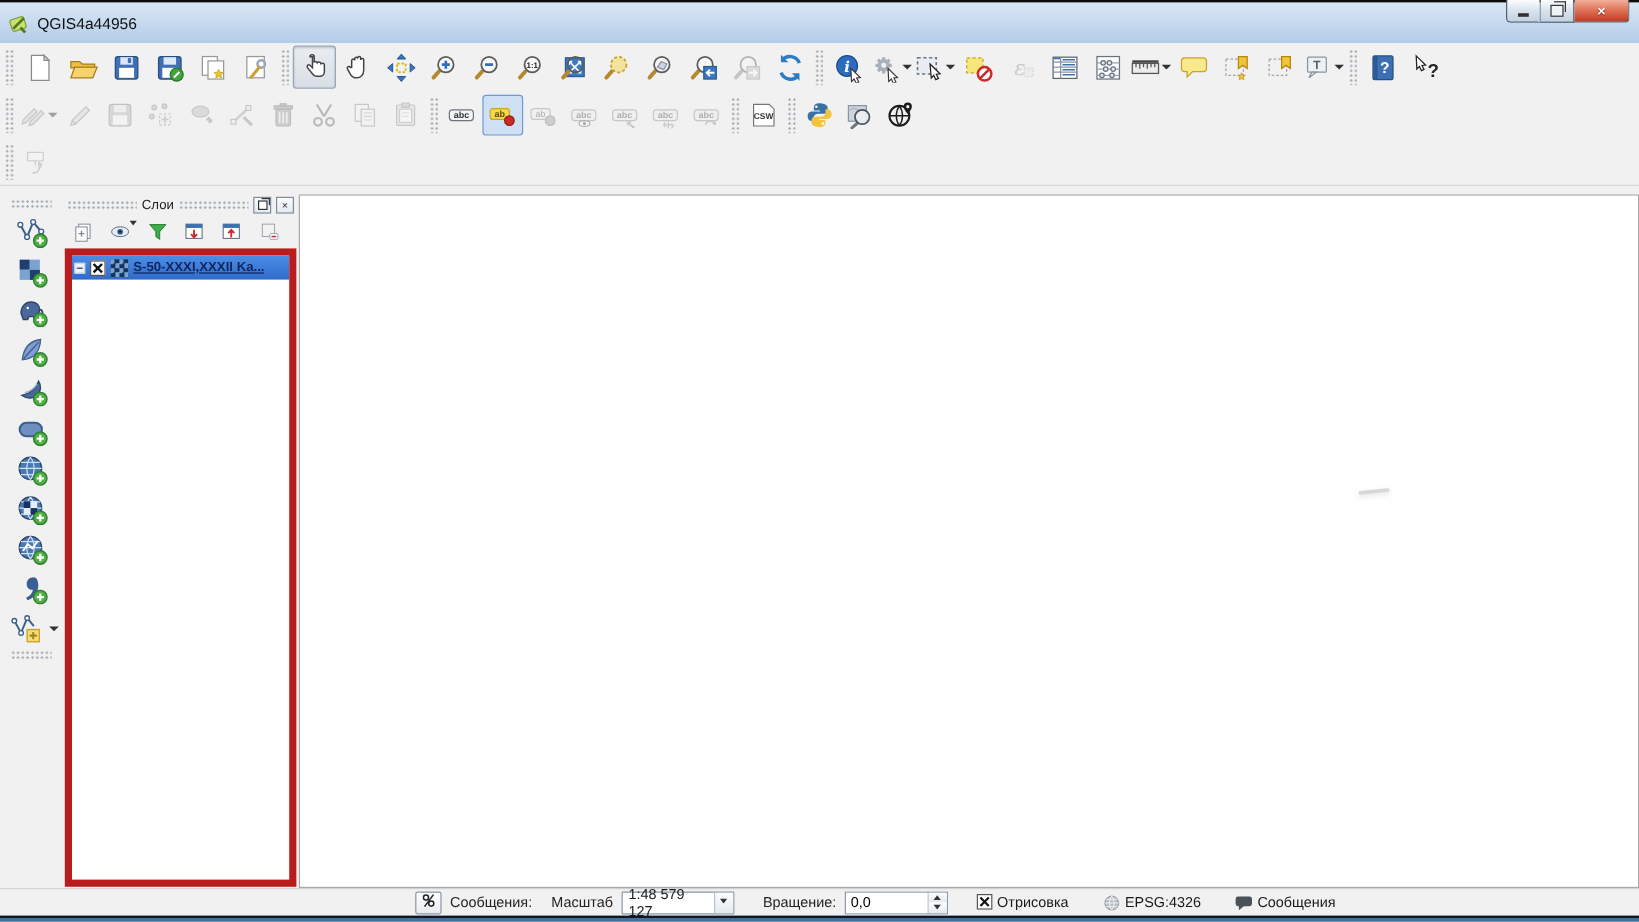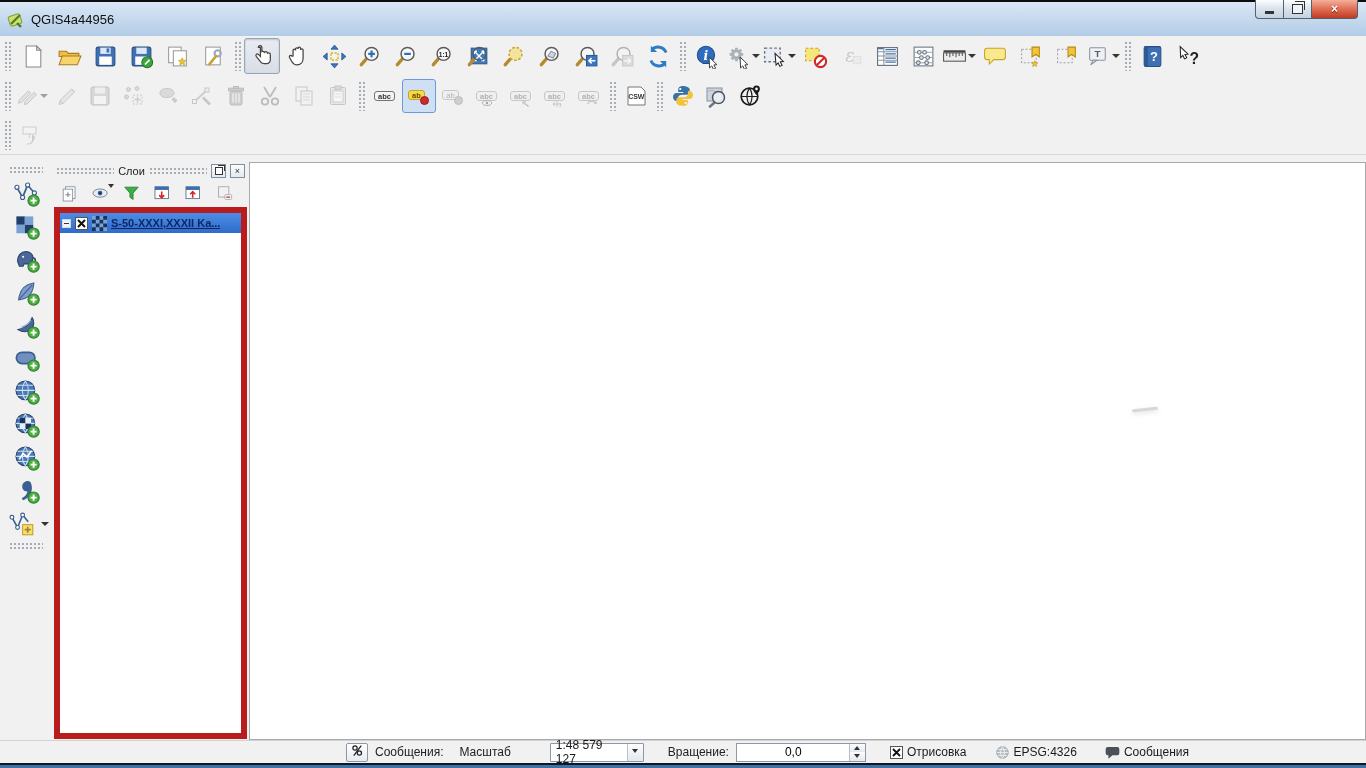--- a/index.html
+++ b/index.html
@@ -82,32 +82,32 @@
   .statusbar{position:absolute;left:0;right:0;bottom:5px;height:23px;background:#f1f1f1;border-top:1px solid #d2d2d2;
              display:flex;align-items:center;font-size:12px;gap:7px;padding:0 8px;box-sizing:border-box;}
   .sbtn{margin-left:338px;width:22px;height:19px;box-sizing:border-box;border:1px solid #8a98a8;border-radius:2px;
         background:linear-gradient(#fff,#e7ebf0);display:flex;align-items:center;justify-content:center;flex:none;}
   .sbtn svg{width:15px;height:15px;}
   .slabel{color:#222;flex:none;}
   .sinput{box-sizing:border-box;height:19px;border:1px solid #8a98a8;border-radius:1px;background:#fff;
           font:12px "Liberation Sans",sans-serif;color:#222;padding:0 4px;}
   .coords{width:298px;text-align:center;flex:none;}
   .combo{height:19px;box-sizing:border-box;border:1px solid #8a98a8;border-radius:1px;background:#fff;
-         display:flex;align-items:center;flex:none;margin-left:32px;}
+         display:flex;align-items:center;flex:none;}
   .combo>span{padding:0 5px;width:66px;}
   .combobtn{width:15px;height:100%;border-left:1px solid #b6c0cc;background:linear-gradient(#fdfdfe,#e4e9ef);
             display:flex;align-items:center;justify-content:center;}
   .combobtn .dd{top:0;margin:0;border-width:3.5px;border-top-width:4.5px;}
   .spin{height:19px;box-sizing:border-box;border:1px solid #8a98a8;background:#fff;display:flex;flex:none;}
-  .spin input{width:60px;border:none;outline:none;font:12px "Liberation Sans",sans-serif;padding:0 4px;margin-left:44px;}
+  .spin input{width:60px;border:none;outline:none;font:12px "Liberation Sans",sans-serif;padding:0 4px;}
   .spinbtns{width:15px;display:flex;flex-direction:column;border-left:1px solid #b6c0cc;}
   .sup,.sdn{flex:1;background:linear-gradient(#fdfdfe,#e4e9ef);display:flex;align-items:center;justify-content:center;}
   .sup:before{content:"";border:3px solid transparent;border-bottom:4px solid #333;margin-top:-3px;}
   .sdn:before{content:"";border:3px solid transparent;border-top:4px solid #333;margin-bottom:-3px;}
-  .cbgroup,.crs,.msgs{display:flex;align-items:center;gap:4px;flex:none;}
+  .cbgroup,.crs,.msgs{display:flex;gap:4px;flex:none;}
   .cbbox{width:13px;height:13px;box-sizing:border-box;border:1px solid #555;background:#fff;
          display:flex;align-items:center;justify-content:center;}
   .crsglobe,.bubble{width:15px;height:15px;display:inline-block;}
   .crsglobe svg,.bubble svg{width:100%;height:100%;}
   .bottomframe{position:absolute;left:0;right:0;bottom:0;height:5px;
                background:linear-gradient(#0e1722 0 40%,#3f70a6 40% 100%);}
   .sp6{width:2px;}  .sp14{width:10px;} .sp18{width:14px;}
 </style>
 </head>
 <body>

